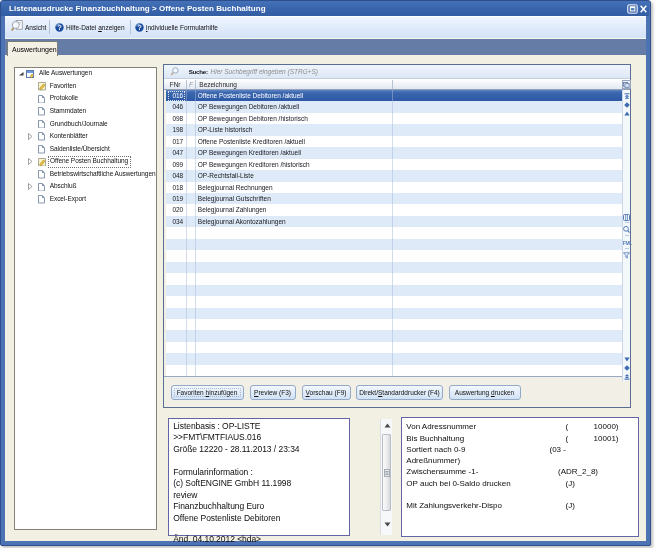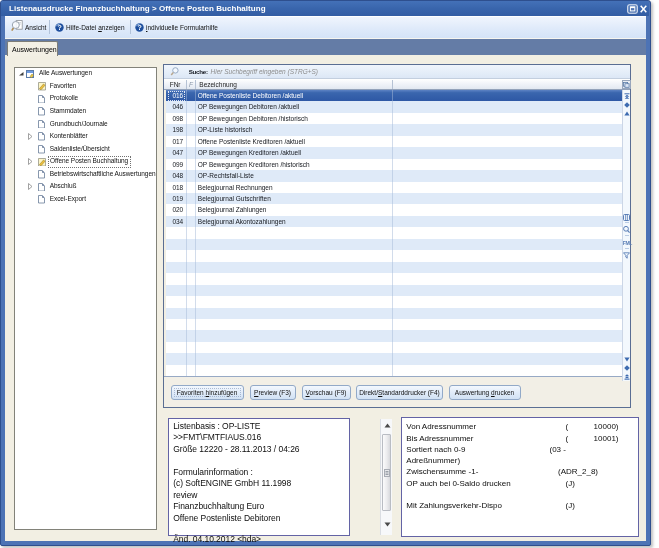--- a/index.html
+++ b/index.html
@@ -255,21 +255,21 @@
 
 <div class="btn" style="left:170.5px;width:73px"><div style="position:absolute;left:2px;top:2px;right:2px;bottom:2px;border:1px dotted rgba(130,150,185,.6)"></div><span>Favoriten <u>h</u>inzufügen</span></div>
 <div class="btn" style="left:249.5px;width:46px"><span><u>P</u>review (F3)</span></div>
 <div class="btn" style="left:301.5px;width:49px"><span><u>V</u>orschau (F9)</span></div>
 <div class="btn" style="left:356px;width:87px"><span>Direkt/<u>S</u>tandarddrucker (F4)</span></div>
 <div class="btn" style="left:448.5px;width:72px"><span>Auswertung <u>d</u>rucken</span></div>
 
 <div id="pleft">
   <div class="ltext" style="top:1.5px">Listenbasis : OP-LISTE</div>
   <div class="ltext" style="top:13px">&gt;&gt;FMT\FMTFIAUS.016</div>
-  <div class="ltext" style="top:24.5px">Größe 12220 - 28.11.2013 / 04:26</div>
+  <div class="ltext" style="top:24.5px">Größe 12220 - 28.11.2013 / 23:34</div>
   <div class="ltext" style="top:47.5px">Formularinformation :</div>
   <div class="ltext" style="top:59px">(c) SoftENGINE GmbH 11.1998</div>
   <div class="ltext" style="top:70.5px">review</div>
   <div class="ltext" style="top:82px">Finanzbuchhaltung Euro</div>
   <div class="ltext" style="top:93.5px">Offene Postenliste Debitoren</div>
   <div class="ltext" style="top:115px">Änd. 04.10.2012 &lt;hda&gt;</div>
   <div id="sb">
       <svg class="abs" style="left:3px;top:4px" width="7" height="5">
         <path d="M3.5 0.5 L6.5 4.5 H0.5 Z" fill="#4a4a4a"></path>
       </svg>
@@ -284,21 +284,21 @@
         <path d="M3.5 4.5 L6.5 0.5 H0.5 Z" fill="#4a4a4a"></path>
       </svg>
     </div>
 </div>
 <div id="pright">
     <div class="rlab" style="top:4.4px">Von Adressnummer</div>
     <div class="rval" style="left:163.5px;top:4.4px;width:53px;display:flex;justify-content:space-between">
       <span>(</span>
       <span>10000)</span>
     </div>
-    <div class="rlab" style="top:15.7px">Bis Adressnummer</div>
+    <div class="rlab" style="top:15.7px">Bis Buchhaltung</div>
     <div class="rval" style="left:163.5px;top:15.7px;width:53px;display:flex;justify-content:space-between">
       <span>(</span>
       <span>10001)</span>
     </div>
     <div class="rlab" style="top:26.9px">Sortiert nach 0-9</div>
     <div class="rval" style="left:147.5px;top:26.9px">(03 -</div>
     <div class="rlab" style="top:38.1px">Adreßnummer)</div>
     <div class="rlab" style="top:49.4px">Zwischensumme -1-</div>
     <div class="rval" style="left:156px;top:49.4px">(ADR_2_8)</div>
     <div class="rlab" style="top:60.6px">OP auch bei 0-Saldo drucken</div>

